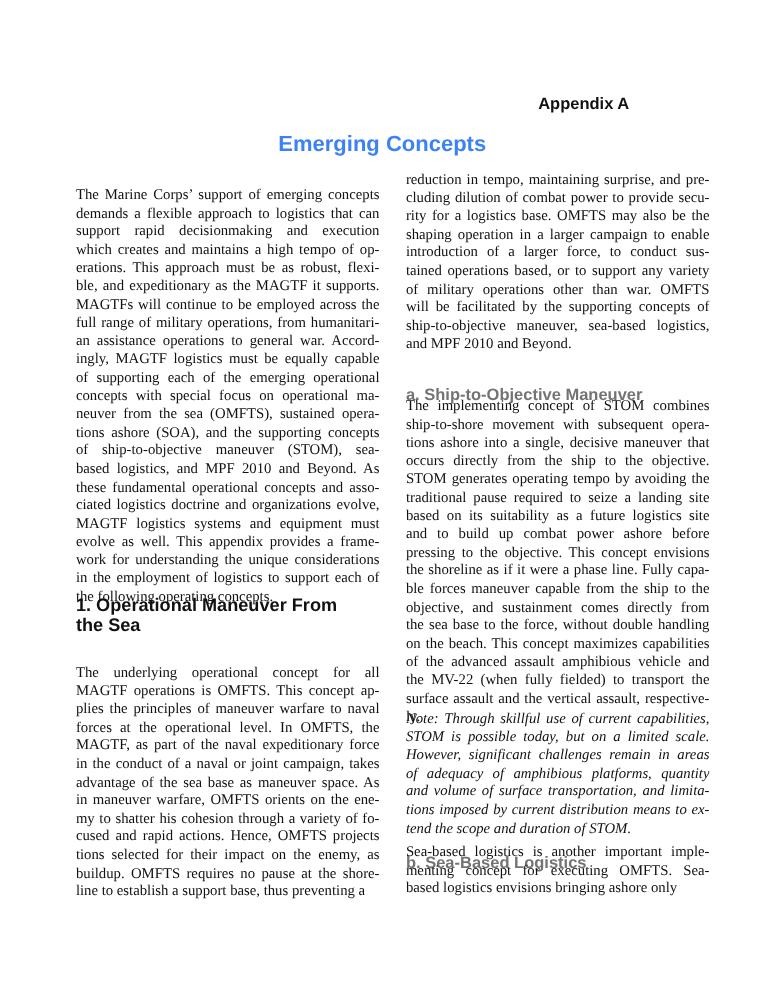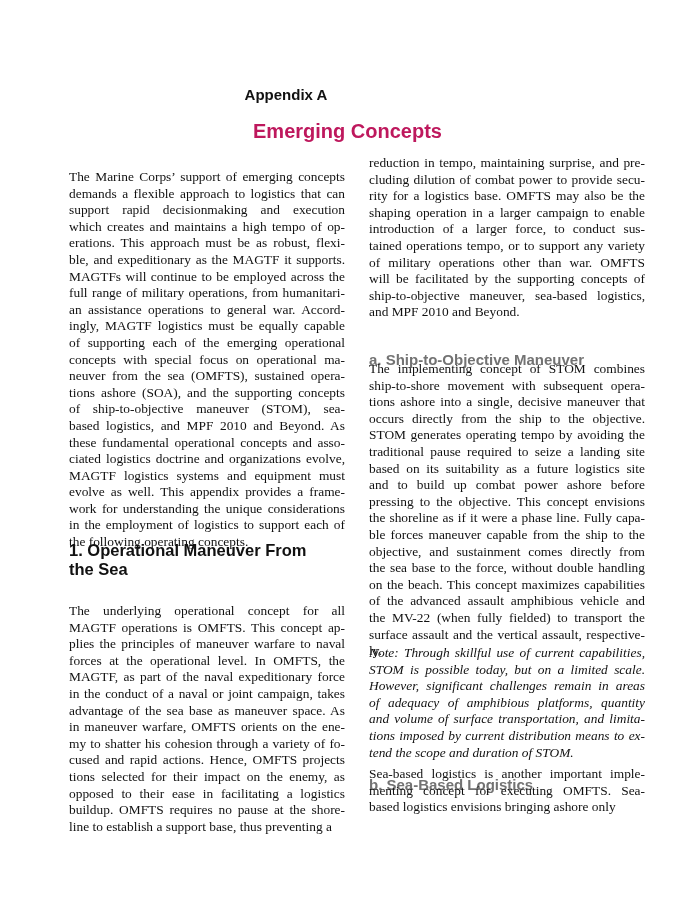--- a/index.html
+++ b/index.html
@@ -1,24 +1,24 @@
 <!DOCTYPE html>
 <html><head>
 <meta charset="utf-8">
 <style>
   html, body { margin: 0; padding: 0; background: #ffffff; }
   body { width: 695px; height: 899px; position: relative; overflow: hidden; color: #111111; }
   .page { position: absolute; left: 0; top: 0; width: 695px; height: 899px; background: #ffffff; }
   .appendix-label {
-    position: absolute; left: 0; width: 572px; top: 86px; text-align: center;
+    position: absolute; left: 0; width: 572px; top: 86px; text-align: right;
     font-family: "Liberation Sans", sans-serif; font-weight: bold; font-size: 15px; color: #111;
   }
   .page-title {
     position: absolute; left: 0; width: 695px; top: 120px; text-align: center;
-    font-family: "Liberation Sans", sans-serif; font-weight: bold; font-size: 20px; color: #be185d;
+    font-family: "Liberation Sans", sans-serif; font-weight: bold; font-size: 20px; color: #3b82f6;
   }
   .col { position: absolute; width: 276px; }
   .col-left { left: 69px; }
   .col-right { left: 369px; }
   .line {
     font-family: "Liberation Serif", serif; font-size: 13.4px; line-height: 16.6px;
     height: 16.6px; white-space: nowrap; text-align: justify; text-align-last: justify;
     overflow: hidden;
   }
   .line.last { text-align-last: left; }
@@ -76,34 +76,33 @@
         <div class="line">MAGTF operations is OMFTS. This concept ap-</div>
         <div class="line">plies the principles of maneuver warfare to naval</div>
         <div class="line">forces at the operational level. In OMFTS, the</div>
         <div class="line">MAGTF, as part of the naval expeditionary force</div>
         <div class="line">in the conduct of a naval or joint campaign, takes</div>
         <div class="line">advantage of the sea base as maneuver space. As</div>
         <div class="line">in maneuver warfare, OMFTS orients on the ene-</div>
         <div class="line">my to shatter his cohesion through a variety of fo-</div>
         <div class="line">cused and rapid actions. Hence, OMFTS projects</div>
         <div class="line">tions selected for their impact on the enemy, as</div>
-        <div class="line">opposed to their ease in facilitating a logistics</div>
         <div class="line">buildup. OMFTS requires no pause at the shore-</div>
         <div class="line last">line to establish a support base, thus preventing a</div>
       </div>
   </div>
 
   <div class="col col-right">
     <div class="block" style="top:155px" id="cont">
         <div class="line">reduction in tempo, maintaining surprise, and pre-</div>
         <div class="line">cluding dilution of combat power to provide secu-</div>
         <div class="line">rity for a logistics base. OMFTS may also be the</div>
         <div class="line">shaping operation in a larger campaign to enable</div>
         <div class="line">introduction of a larger force, to conduct sus-</div>
-        <div class="line">tained operations tempo, or to support any variety</div>
+        <div class="line">tained operations based, or to support any variety</div>
         <div class="line">of military operations other than war. OMFTS</div>
         <div class="line">will be facilitated by the supporting concepts of</div>
         <div class="line">ship-to-objective maneuver, sea-based logistics,</div>
         <div class="line last">and MPF 2010 and Beyond.</div>
       </div>
     <div class="block h2" style="top:339px">a.  Ship-to-Objective Maneuver</div>
     <div class="block" style="top:361px" id="suba">
         <div class="line">The implementing concept of STOM combines</div>
         <div class="line">ship-to-shore movement with subsequent opera-</div>
         <div class="line">tions ashore into a single, decisive maneuver that</div>

